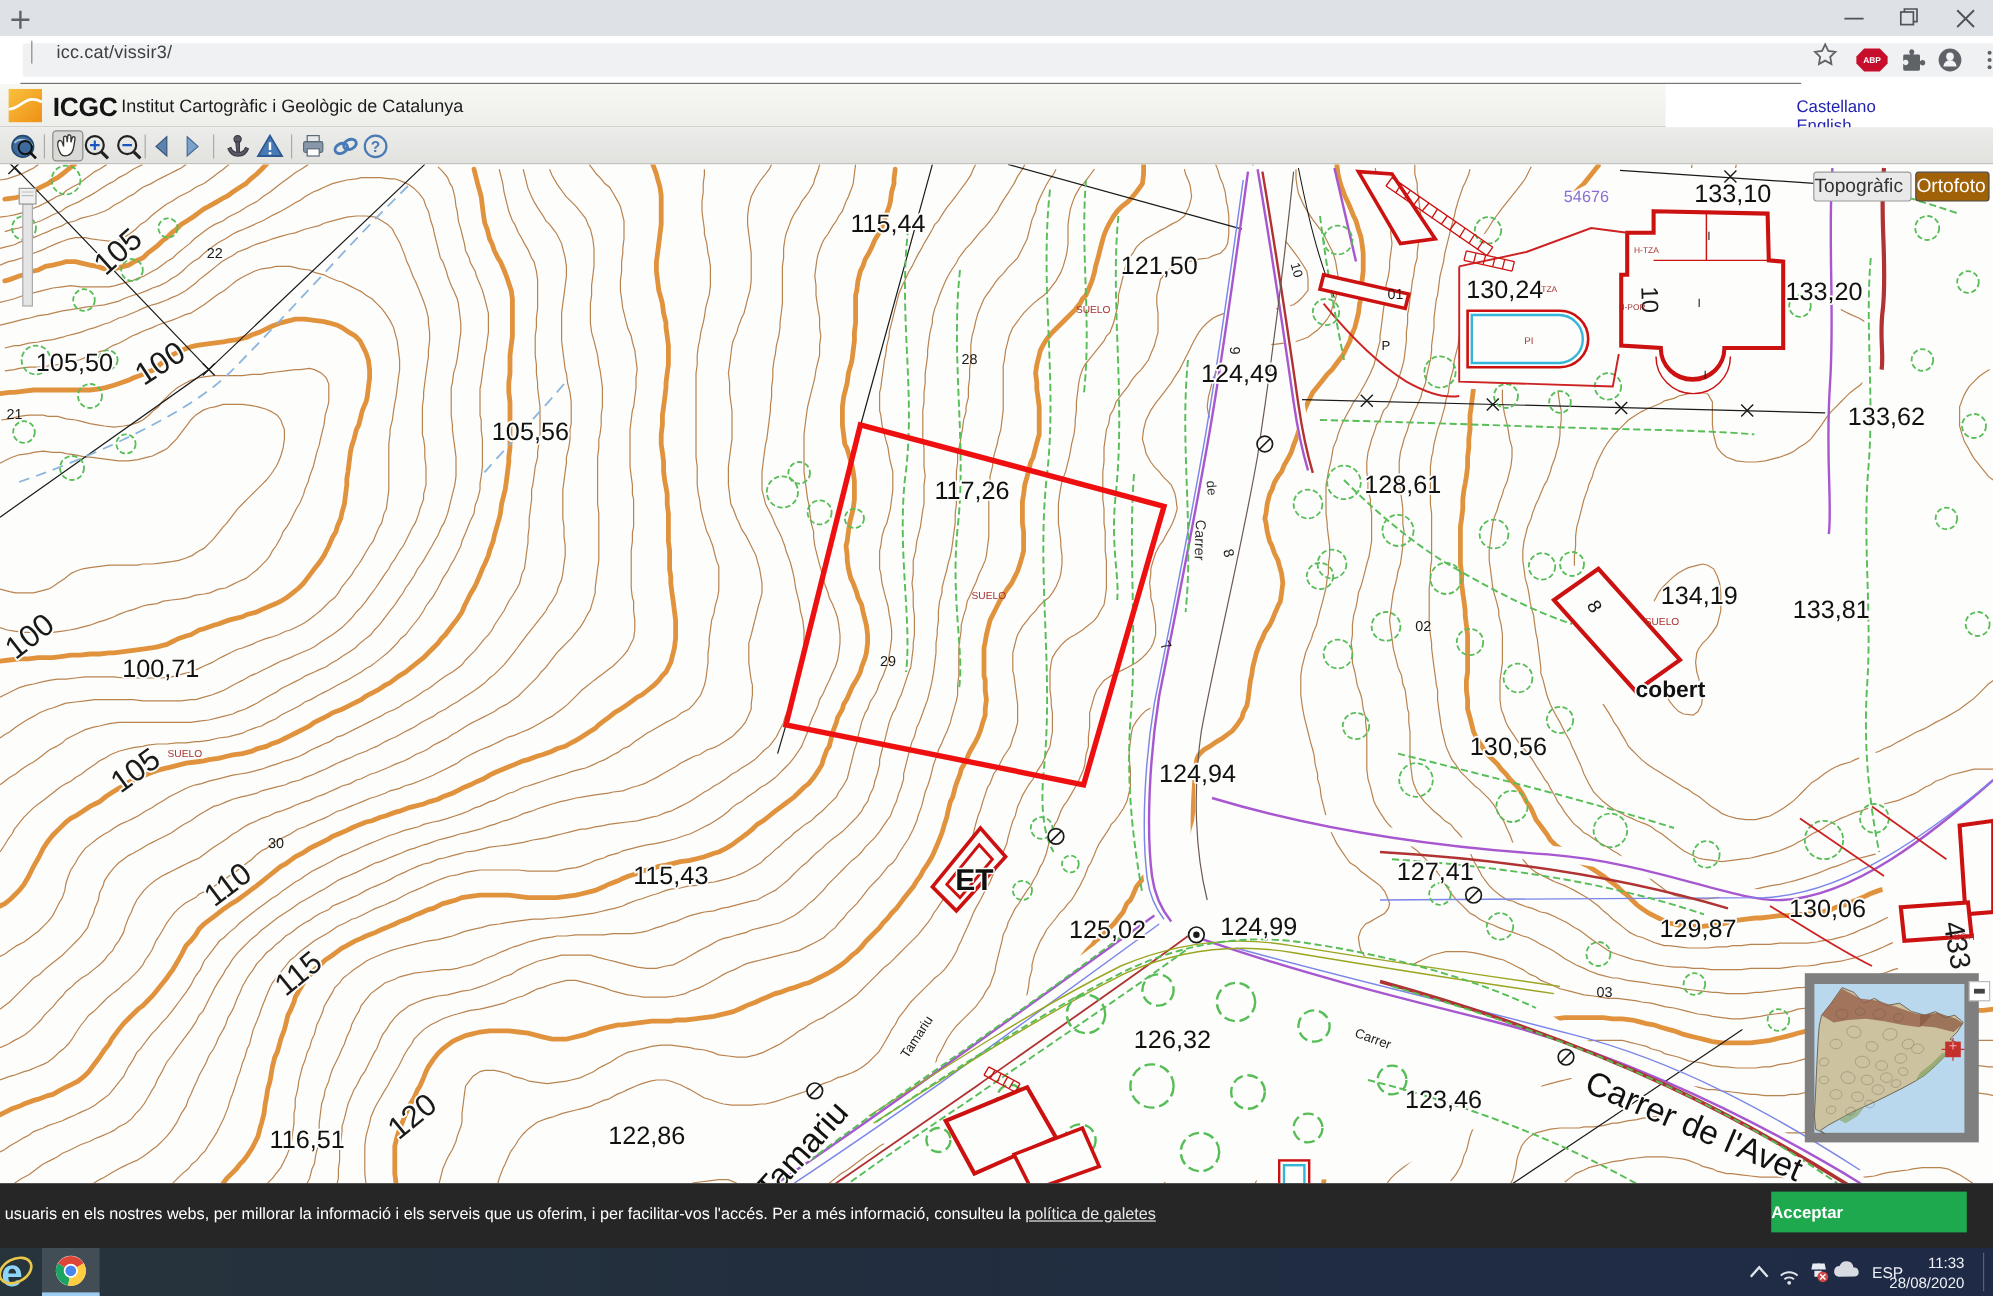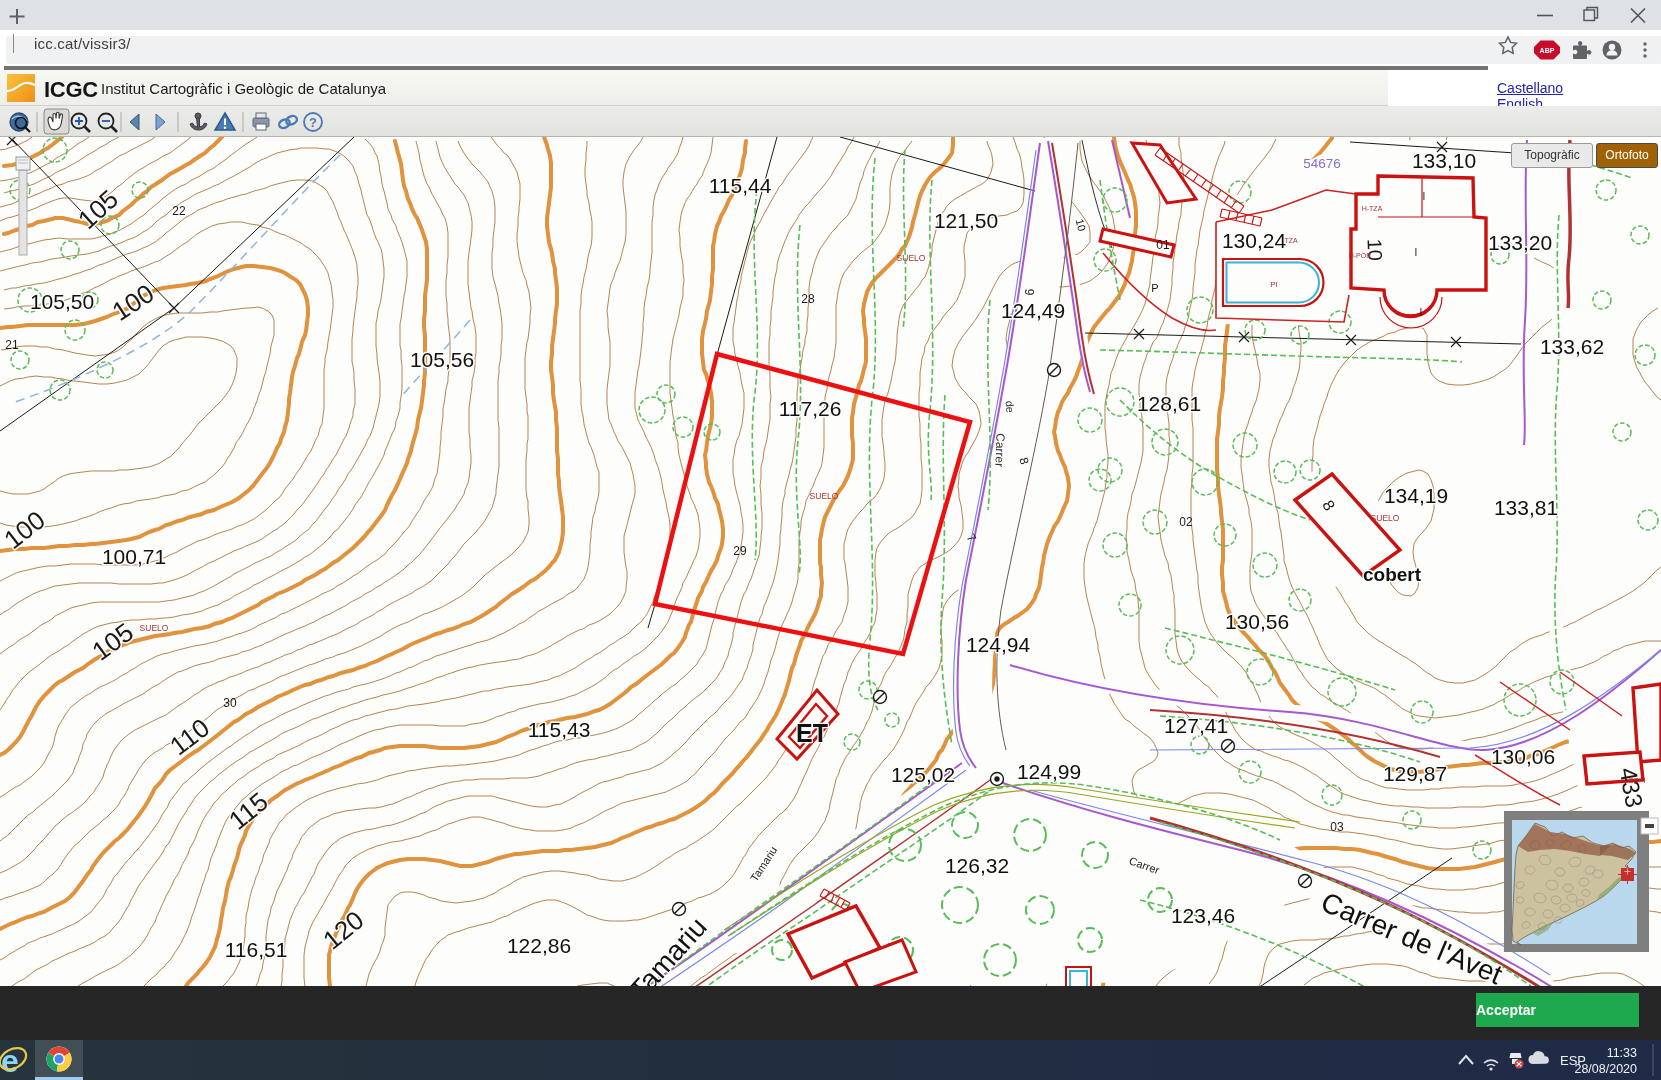--- a/index.html
+++ b/index.html
@@ -1,26 +1,26 @@
 <!DOCTYPE html>
 <html><head><meta charset="utf-8"><style>
 *{margin:0;padding:0;box-sizing:border-box}
 body{width:1661px;height:1080px;font-family:"Liberation Sans",sans-serif;overflow:hidden;background:#fff;position:relative}
 .abs{position:absolute}
 #titlebar{top:0;left:0;width:1661px;height:30px;background:#dee1e6}
-#urlrow{top:30px;left:4px;width:1484px;height:40px;background:#fff;border-bottom:4px solid #737373}
+#urlrow{top:30px;left:17px;width:1484px;height:40px;background:#fff;border-bottom:1px solid #737373}
 #omni{position:absolute;top:6px;left:2px;width:1656px;height:28px;background:#eff1f2;border-radius:3px}
 #urltext{position:absolute;top:5px;left:30px;font-size:15px;color:#3c4043;letter-spacing:.2px}
 #caret{position:absolute;top:4px;left:9px;width:1px;height:19px;background:#888}
 #header{top:70px;left:0;width:1388px;height:36px;background:linear-gradient(#f7f7f4,#eeeeea);border-bottom:1px solid #d0d0cc}
 #toolbar{top:106px;left:0;width:1661px;height:31px;background:linear-gradient(#ececea,#e2e2df);border-bottom:1px solid #b5b5b2}
 #mapwrap{top:137px;left:0;width:1661px;height:849px;background:#fdfdfc}
 #cookie{top:986px;left:0;width:1661px;height:54px;background:#262626;color:#fff;font-size:13.5px}
 #taskbar{top:1040px;left:0;width:1661px;height:40px;background:linear-gradient(90deg,#27343c,#222e3e 40%,#1f2a47)}
-.btnmap{position:absolute;font-size:12px;height:25px;line-height:23px;text-align:center;border-radius:3px}
+.btnmap{position:absolute;font-size:16px;height:25px;line-height:23px;text-align:left;border-radius:3px}
 svg text{font-family:"Liberation Sans",sans-serif}
 </style></head><body>
 <div class="abs" id="titlebar">
 <svg width="1661" height="30">
 <path d="M17 9 V24 M9.5 16.5 H24.5" stroke="#5f6368" stroke-width="2" fill="none"></path>
 <path d="M1537 15.5 H1553" stroke="#50535a" stroke-width="1.6"></path>
 <rect x="1584" y="10" width="10.5" height="10.5" fill="none" stroke="#50535a" stroke-width="1.4"></rect>
 <path d="M1587 10 V7.5 H1597.5 V18 H1595" fill="none" stroke="#50535a" stroke-width="1.4"></path>
 <path d="M1631 8.5 L1645 22.5 M1645 8.5 L1631 22.5" stroke="#50535a" stroke-width="1.6"></path>
 </svg></div>
@@ -55,21 +55,21 @@
         <linearGradient id="lg" x1="0" y1="0" x2="1" y2="1">
           <stop offset="0" stop-color="#f9c13e"></stop>
           <stop offset="1" stop-color="#ee9016"></stop>
         </linearGradient>
       </defs>
 <rect width="28" height="28" fill="url(#lg)"></rect>
       <path d="M0 17 C8 17 12 10 18 9 C22 8.4 25 9.5 28 11" stroke="#fff" stroke-width="2.2" fill="none"></path>
 </svg>
 <div class="abs" style="top:7px;left:44px;font-size:22px;font-weight:bold;color:#141414;letter-spacing:-.3px">ICGC</div>
 <div class="abs" style="top:10px;left:101px;font-size:15px;color:#1c1c1c">Institut Cartogràfic i Geològic de Catalunya</div>
-<div class="abs" style="top:10px;left:1497px;font-size:14px"><a style="color:#2222b0;text-decoration:underline">Castellano</a>&nbsp; <a style="color:#2222b0;text-decoration:underline">English</a></div>
+<div class="abs" style="top:10px;left:1497px;font-size:14px"><a style="color:#2222b0;">Castellano</a>&nbsp; <a style="color:#2222b0;text-decoration:underline">English</a></div>
 </div>
 <div class="abs" id="toolbar"><svg width="1661" height="31">
 <g transform="translate(19,16)">
         <circle r="9" fill="#3d6b9e" stroke="#24496e" stroke-width="1.3"></circle>
         <path d="M-7 -3 q4 -4 9 -2 q4 1 6 4" stroke="#9fc3e0" stroke-width="1.5" fill="none"></path>
         <circle cx="2" cy="1" r="5.5" fill="none" stroke="#111" stroke-width="1.6"></circle>
         <path d="M6 5 L11 10" stroke="#111" stroke-width="2.2"></path>
       </g>
 <line x1="37" y1="6" x2="37" y2="26" stroke="#aaa"></line>
 <rect x="44" y="3" width="25" height="25" rx="3" fill="#d9d9d6" stroke="#8a8a88"></rect>
@@ -500,20 +500,21 @@
         <rect x="1645" y="824" width="9" height="4" fill="#444"></rect>
 </g>
 <rect x="19" y="170" width="8" height="85" fill="#e4e4e4" stroke="#aaa"></rect>
 <rect x="16" y="157" width="14" height="13" fill="#f0f0f0" stroke="#999"></rect>
       <path d="M18,160 h10 M18,163 h10" stroke="#bbb"></path>
 </svg>
 <div class="btnmap" style="top:6px;left:1511px;width:82px;background:#e9e9e9;border:1px solid #9a9a9a;color:#333">Topogràfic</div>
 <div class="btnmap" style="top:6px;left:1596px;width:62px;background:#a16207;border:1px solid #4a4a4a;color:#fff">Ortofoto</div>
 </div>
 <div class="abs" id="cookie">
+<div class="abs" style="top:18px;left:4px">usuaris en els nostres webs, per millorar la informació i els serveis que us oferim, i per facilitar-vos l'accés. Per a més informació, consulteu la <a style="color:#e8e8e8;text-decoration:underline">política de galetes</a></div>
 <div class="abs" style="top:17px;left:1477px;font-weight:normal">Rebutjar</div>
 <div class="abs" style="top:7px;left:1476px;width:163px;height:34px;background:#1fa94e;color:#fff;text-align:left;line-height:34px;font-size:14px;font-weight:bold">Acceptar</div>
 </div>
 <div class="abs" id="taskbar"><svg width="1661" height="40">
 <g transform="translate(13,21)">
         <text x="-12" y="11" font-size="32px" font-weight="bold" fill="#8ed6f8">e</text>
         <ellipse rx="14" ry="9.5" fill="none" stroke="#e8c84a" stroke-width="2.2" transform="rotate(-28)" cx="1" cy="-2"></ellipse>
       </g>
 <rect x="35" y="0" width="48" height="40" fill="rgba(255,255,255,0.13)"></rect>
 <g transform="translate(59,19)">

